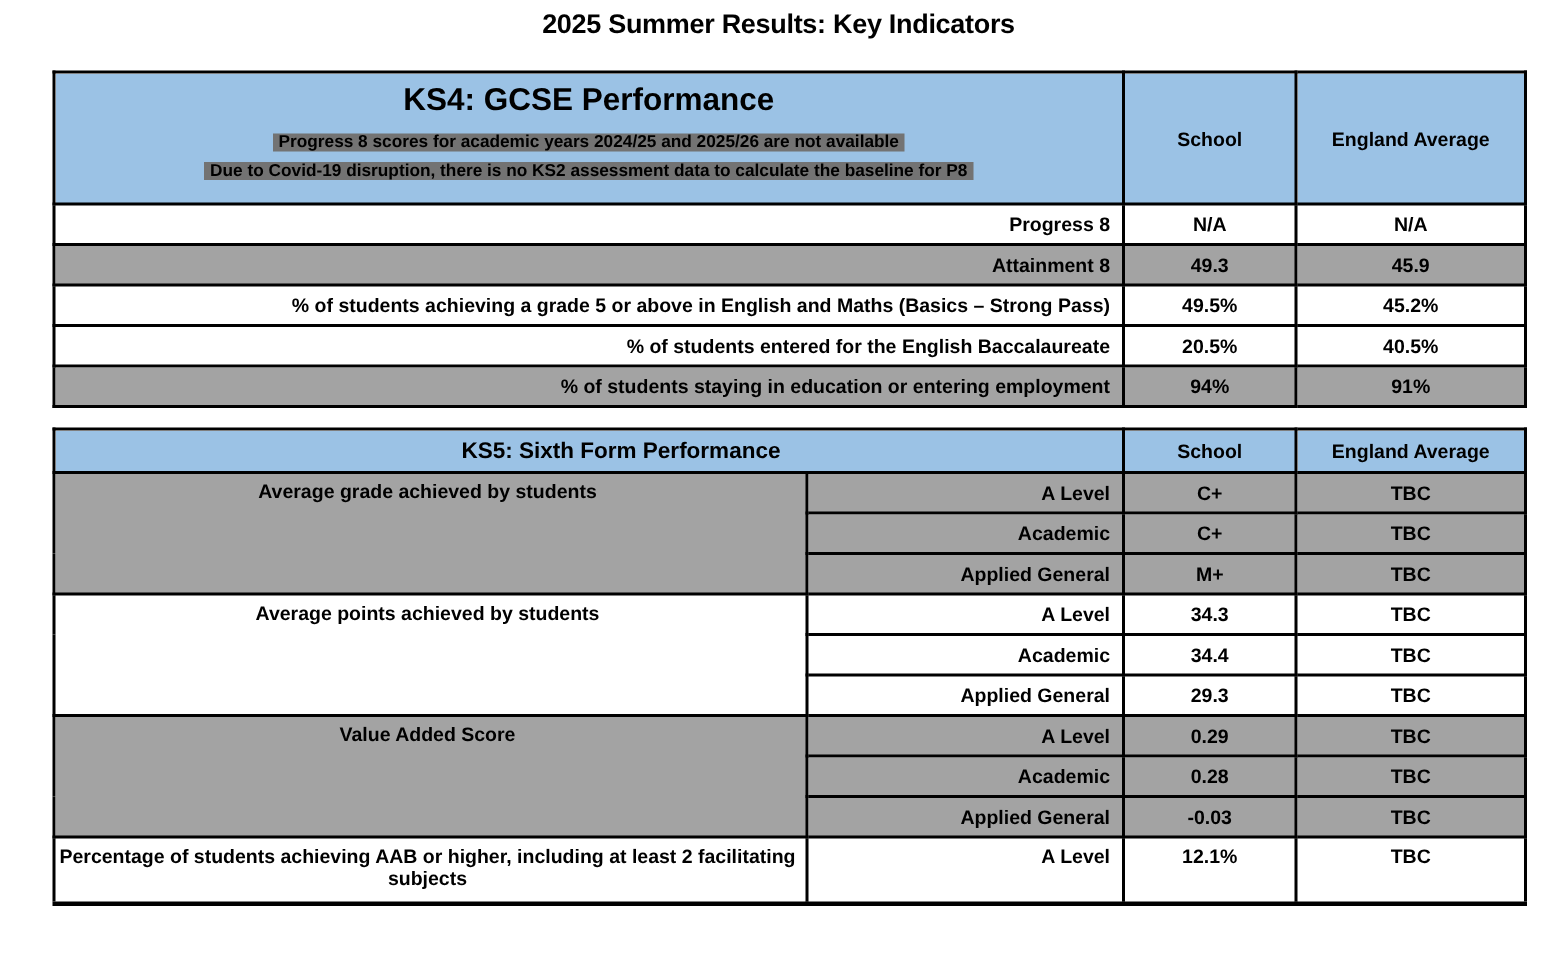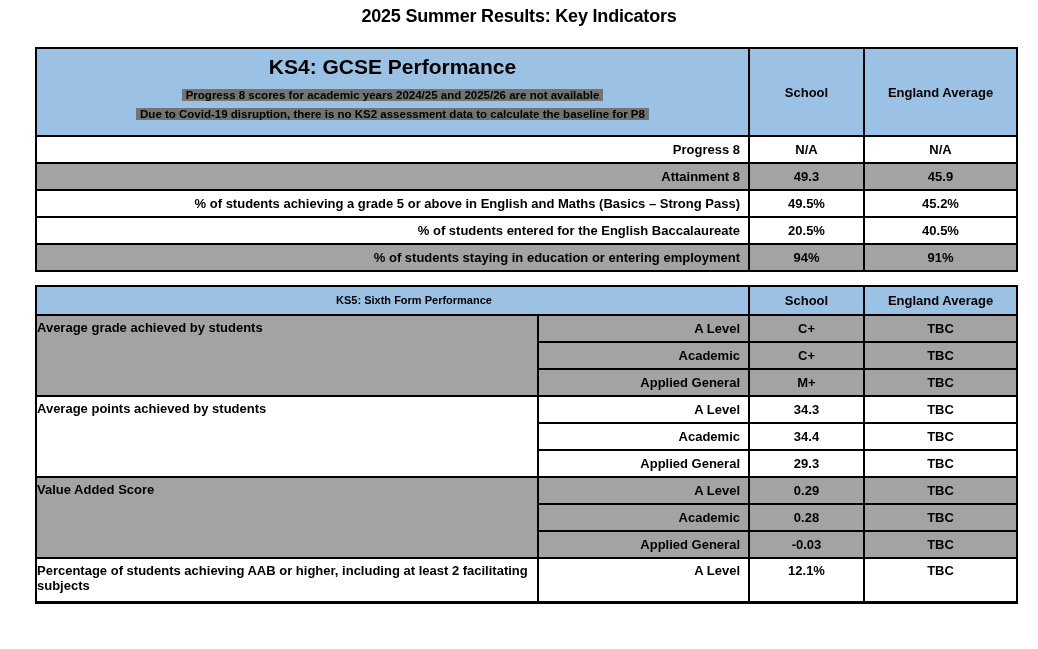--- a/index.html
+++ b/index.html
@@ -31,21 +31,21 @@
   .htitle{font-size:21px;text-align:center;margin-top:9px;}
   .note{margin-top:12px;text-align:center;font-size:11.5px;line-height:18.5px;}
   .hl{background:#737373;padding:0 4px;}
 
   
   tr.row{height:27px;}
   tr.row-tall{height:44px;}
   td.label{text-align:right;padding-right:8px;vertical-align:middle;}
   td.qual{text-align:right;padding-right:8px;vertical-align:middle;}
   td.val{text-align:center;vertical-align:middle;}
-  td.glabel{vertical-align:top;text-align:left;padding:4px 4px 0 0;}
+  td.glabel{vertical-align:top;text-align:center;padding:4px 4px 0 0;}
   .blue{background:#a3a3a3;}
   .top{vertical-align:top !important;padding-top:4px;}
 </style>
 </head>
 <body>
 
 <div class="page">
 
   <h1 class="title">2025 Summer Results: Key Indicators</h1>
 
@@ -97,21 +97,21 @@
 
   <table class="tbl ks5">
     <colgroup>
         <col style="width:502px">
         <col style="width:211px">
         <col style="width:115px">
         <col style="width:153px">
       </colgroup>
     <tbody>
       <tr class="hdr">
-        <td class="hcell" colspan="2" style="font-size:11px;padding-left:44px;">KS5: Sixth Form Performance</td>
+        <td class="hcell" colspan="2" style="font-size:15px;padding-left:44px;">KS5: Sixth Form Performance</td>
         <td class="hcell">School</td>
         <td class="hcell">England Average</td>
       </tr>
 
       <tr class="row">
         <td class="glabel blue" rowspan="3">Average grade achieved by students</td>
         <td class="qual blue">A Level</td>
         <td class="val blue">C+</td>
         <td class="val blue">TBC</td>
       </tr>

